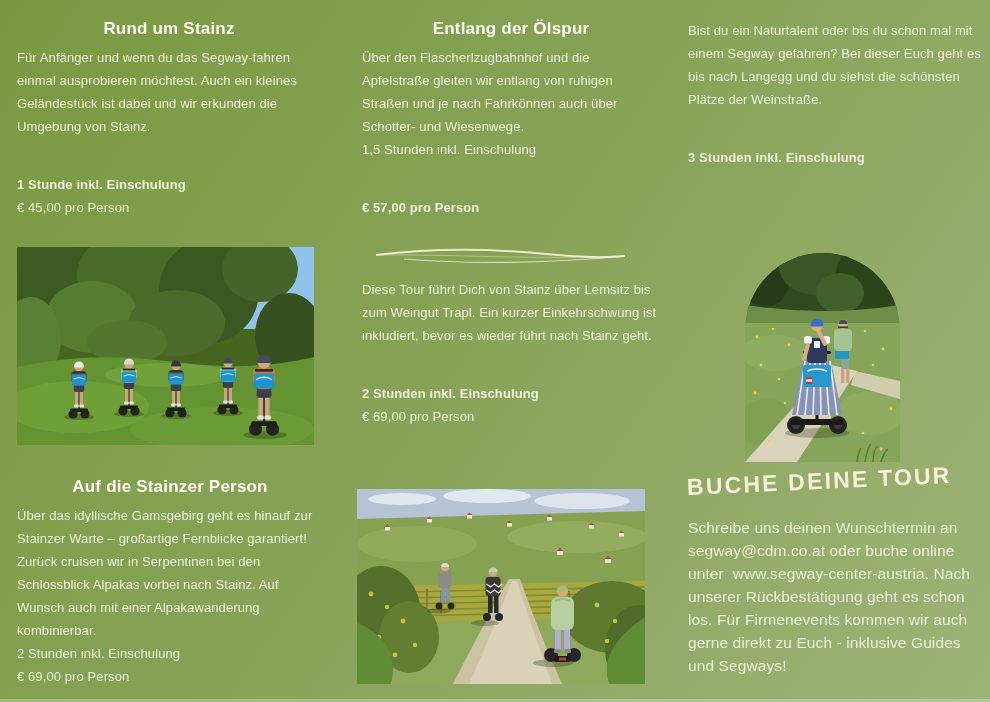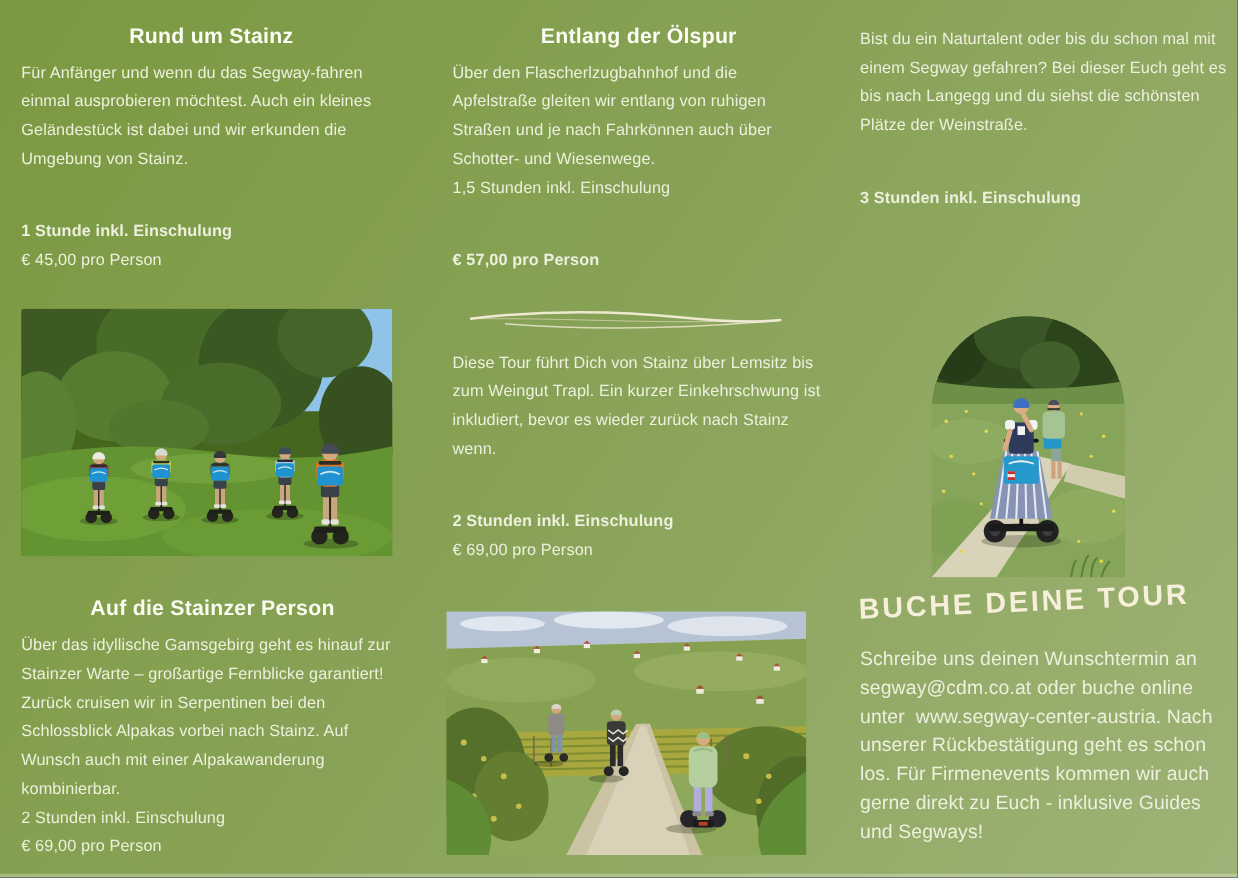--- a/index.html
+++ b/index.html
@@ -122,21 +122,21 @@
 
   <div id="swoosh">
     <svg viewBox="0 0 254 26" preserveAspectRatio="none">
       <path d="M2,10 C60,3 122,4 172,9 C202,12 232,13 251,11" stroke="#f3ecd8" stroke-width="2" fill="none" opacity=".95"></path>
       <path d="M30,14 C92,19 162,19 249,11.5" stroke="#efe8d2" stroke-width="1.2" fill="none" opacity=".8"></path>
       <path d="M2,10 C82,9 152,15 251,11" stroke="#f7f1df" stroke-width=".8" fill="none" opacity=".5"></path>
     </svg>
   </div>
 
   <section class="tour" id="tour-sportliche">
-    <p class="tour-body">Diese Tour führt Dich von Stainz über Lemsitz bis zum Weingut Trapl. Ein kurzer Einkehrschwung ist inkludiert, bevor es wieder zurück nach Stainz wenn.</p>
+    <p class="tour-body">Diese Tour führt Dich von Stainz über Lemsitz bis zum Weingut Trapl. Ein kurzer Einkehrschwung ist inkludiert, bevor es wieder führt nach Stainz geht.</p>
     <p class="detail gap">2 Stunden inkl. Einschulung</p>
     <p class="detail">€ 69,00 pro Person</p>
   </section>
 
   <section class="tour" id="tour-warte">
     <h2 class="tour-title">Auf die Stainzer Person</h2>
     <p class="tour-body">Über das idyllische Gamsgebirg geht es hinauf zur Stainzer Warte – großartige Fernblicke garantiert! Zurück cruisen wir in Serpentinen bei den Schlossblick Alpakas vorbei nach Stainz. Auf Wunsch auch mit einer Alpakawanderung kombinierbar.</p>
     <p class="detail">2 Stunden inkl. Einschulung</p>
     <p class="detail">€ 69,00 pro Person</p>
   </section>

